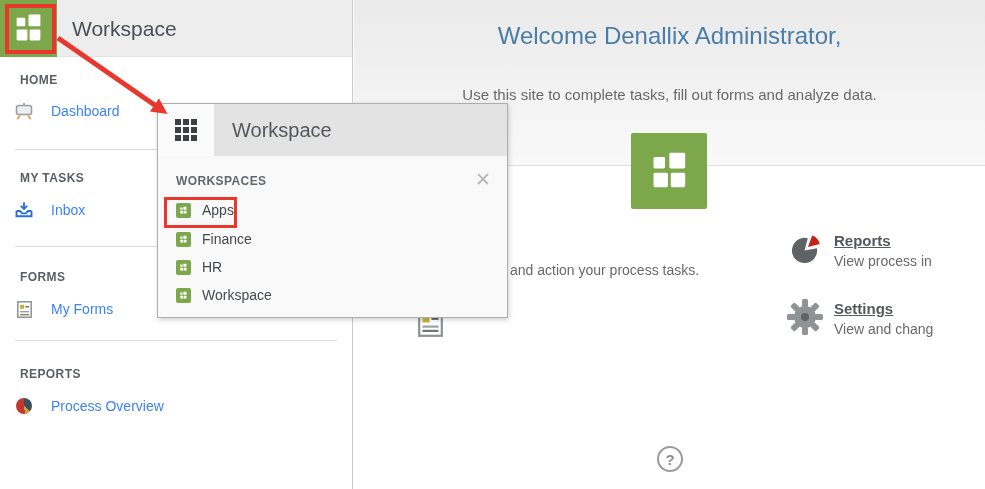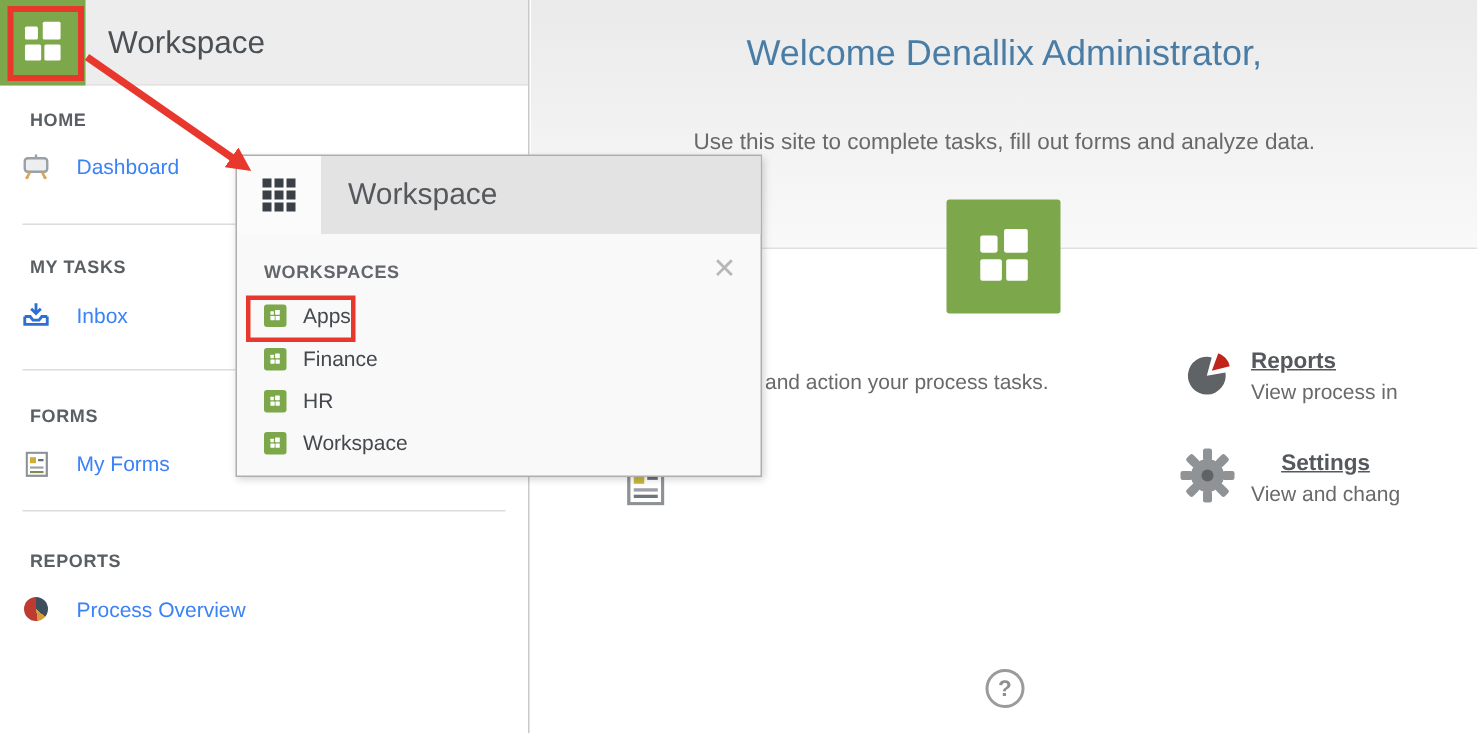--- a/index.html
+++ b/index.html
@@ -35,27 +35,27 @@
           background:linear-gradient(180deg,#eaeaea 0%,#f9f9f9 100%);
           border-bottom:1px solid #e0e0e0; }
   .welcome { position:absolute; left:0; top:22px; width:100%; text-align:center;
              font-size:24px; color:#4a7da6; }
   .subtitle { position:absolute; left:0; top:86px; width:100%; text-align:center;
               font-size:15px; color:#68696b; }
   .big-logo { position:absolute; left:277px; top:133px; width:76px; height:76px;
               border-radius:2px; z-index:2; }
   .feat-link { font-size:15px; font-weight:bold; color:#55585c; text-decoration:underline; cursor:pointer; }
   .feat-desc { font-size:14px; color:#68696b; margin-top:4px; white-space:nowrap; }
-  .frag { position:absolute; left:156px; top:246px; font-size:14px; color:#68696b; white-space:nowrap; }
+  .frag { position:absolute; left:156px; top:262px; font-size:14px; color:#68696b; white-space:nowrap; }
   .reports-icon { position:absolute; left:436px; top:235px; width:31px; height:31px; }
   .reports-text { position:absolute; left:480px; top:232px; }
   .forms-icon { position:absolute; left:64px; top:310px; width:25px; height:27px; }
   .forms-text { position:absolute; left:101px; top:302px; }
   .settings-icon { position:absolute; left:432px; top:298px; width:38px; height:38px; }
-  .settings-text { position:absolute; left:480px; top:300px;text-align:center; }
+  .settings-text { position:absolute; left:480px; top:300px; }
   .help { position:absolute; left:303px; top:446px; width:26px; height:26px; border-radius:50%;
           border:2px solid #9b9b9b; color:#8f8f8f; font-size:15px; font-weight:bold;
           display:flex; align-items:center; justify-content:center; cursor:pointer; }
 
   
   .popup { position:absolute; left:157px; top:103px; width:351px; height:215px;
            background:#f9f9f9; border:1px solid #aeaeae;
            box-shadow:1px 2px 5px rgba(0,0,0,.18); z-index:5; }
   .popup-header { position:absolute; left:0; top:0; width:100%; height:52px; display:flex; }
   .popup-icon-cell { width:56px; height:52px; background:#fbfbfb;

